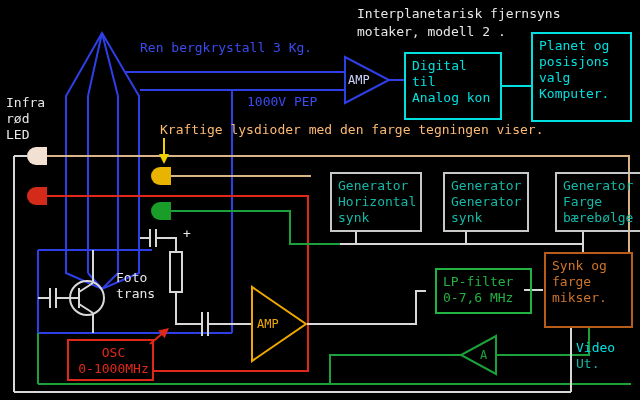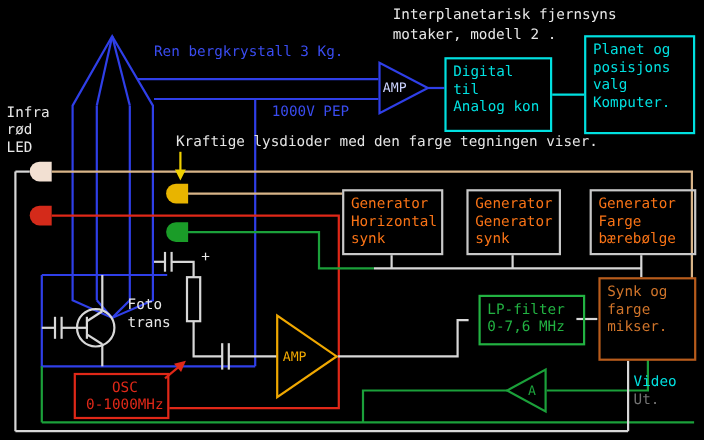--- a/index.html
+++ b/index.html
@@ -1,31 +1,31 @@
 <!DOCTYPE html>
 <html><head>
 <meta charset="utf-8">
 <style>
   html,body{margin:0;padding:0;background:#000;}
   #screen{position:relative;width:640px;height:400px;background:#000;overflow:hidden;
-          font-family:"DejaVu Sans Mono",monospace;}
+          font-family:"DejaVu Sans Mono",monospace;border-radius:17px;}
   .t{position:absolute;font-family:"DejaVu Sans Mono",monospace;font-size:13px;
      line-height:16px;white-space:pre;}
   .box{position:absolute;border:2px solid;box-sizing:border-box;
        font-size:13px;line-height:16px;padding:4px 0 0 6px;}
   .box div{white-space:pre;}
   .c-white{color:#e8e8e8;}
   .c-cyan{color:#00e0e0;border-color:#00e0e0;}
   .c-blue{color:#3a4cf0;}
-  .c-yellow{color:#e5e5e5;}
+  .c-yellow{color:#fdba74;}
   .c-amber{color:#f0a800;}
   .c-green{color:#22b242;border-color:#22b242;}
   .c-red{color:#e02818;border-color:#e02818;text-align:center;}
   .c-orange{color:#d0742a;border-color:#b85c1c;}
-  .genbox{border-color:#c8c8c8;color:#f97316;}
+  .genbox{border-color:#c8c8c8;color:#14b8a6;margin-left:19px;}
   svg{position:absolute;left:0;top:0;}
 </style>
 </head>
 <body>
 
 <div id="screen">
 
   <svg width="640" height="400" viewBox="0 0 640 400">
 
     <g stroke="#2f3fe8" stroke-width="2" fill="none">
@@ -192,15 +192,15 @@
   <div class="box c-red" style="left:67px;top:339px;width:87px;height:42px">
     <div>OSC</div>
     <div>0-1000MHz</div>
   </div>
 
   <div class="t c-amber" style="left:257px;top:316px;font-size:12px">AMP</div>
 
   <div class="t" style="left:480px;top:347px;color:#1ba03a;font-size:12px">A</div>
 
   <div class="t" style="left:576px;top:340px;color:#00e0e0">Video</div>
-  <div class="t" style="left:576px;top:356px;color:#737373">Ut.</div>
+  <div class="t" style="left:576px;top:356px;color:#14b8a6">Ut.</div>
 
 </div>
 
 </body></html>

